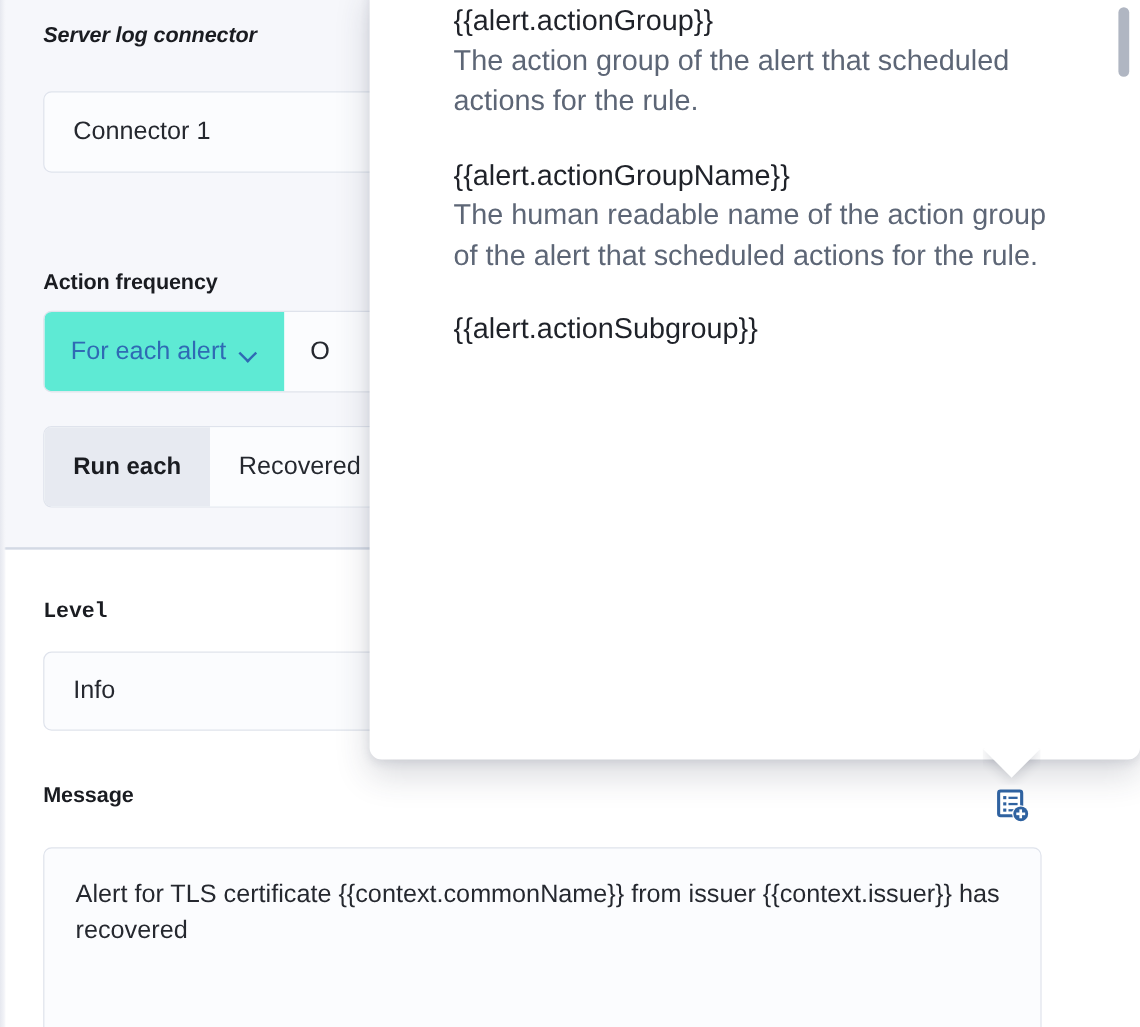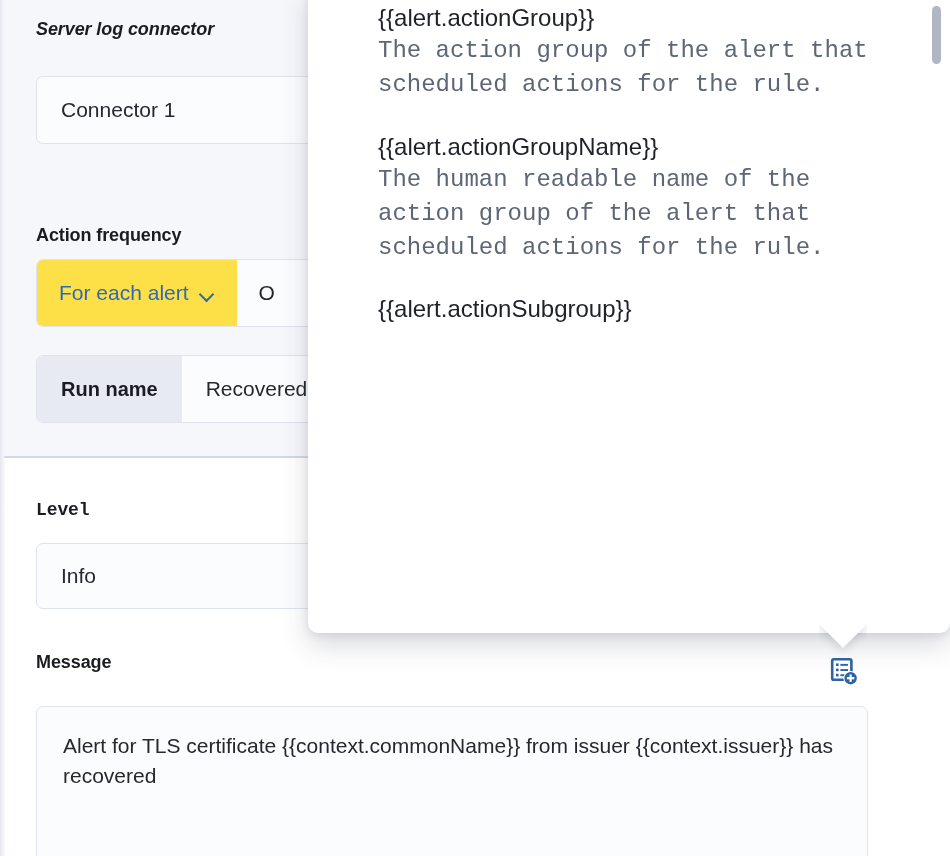--- a/index.html
+++ b/index.html
@@ -79,21 +79,21 @@
     left: 36px; top: 259px;
     width: 640px; height: 68px;
     border: 1px solid #dfe3ec;
     border-radius: 7px;
     display: flex;
     align-items: stretch;
     overflow: hidden;
     background: #fbfcfe;
   }
   .freq-prepend {
-    background: #fde047;
+    background: #5eead4;
     display: flex;
     align-items: center;
     gap: 11px;
     padding: 0 22px 0 22px;
     color: #2f6ab4;
     font-size: 21px;
     white-space: nowrap;
   }
   .freq-rest {
     flex: 1;
@@ -216,21 +216,20 @@
   .var-name {
     font-size: 24px;
     color: #1f2229;
     line-height: 1.35;
     word-break: break-word;
   }
   .var-desc {
     font-size: 24px;
     color: #5d6676;
     line-height: 1.42;
-    font-family: Liberation Mono, monospace;
   }
 
   .scroll-track {
     position: absolute;
     right: 8px;
     top: 16px;
     width: 11px;
     height: 615px;
   }
   .scroll-thumb {
@@ -284,21 +283,21 @@
       <span>For each alert</span>
       <span class="chev"></span>
     </div>
     <div class="freq-rest">
       <span>O</span>
     </div>
   </div>
 
   <div class="runwhen-row">
     <div class="runwhen-prepend">
-      <span>Run name</span>
+      <span>Run each</span>
     </div>
     <div class="runwhen-rest">
       <span>Recovered</span>
     </div>
   </div>
 
   <div class="field-label lbl-level">Level</div>
   <div class="input-box box-level">
     <span>Info</span>
   </div>

